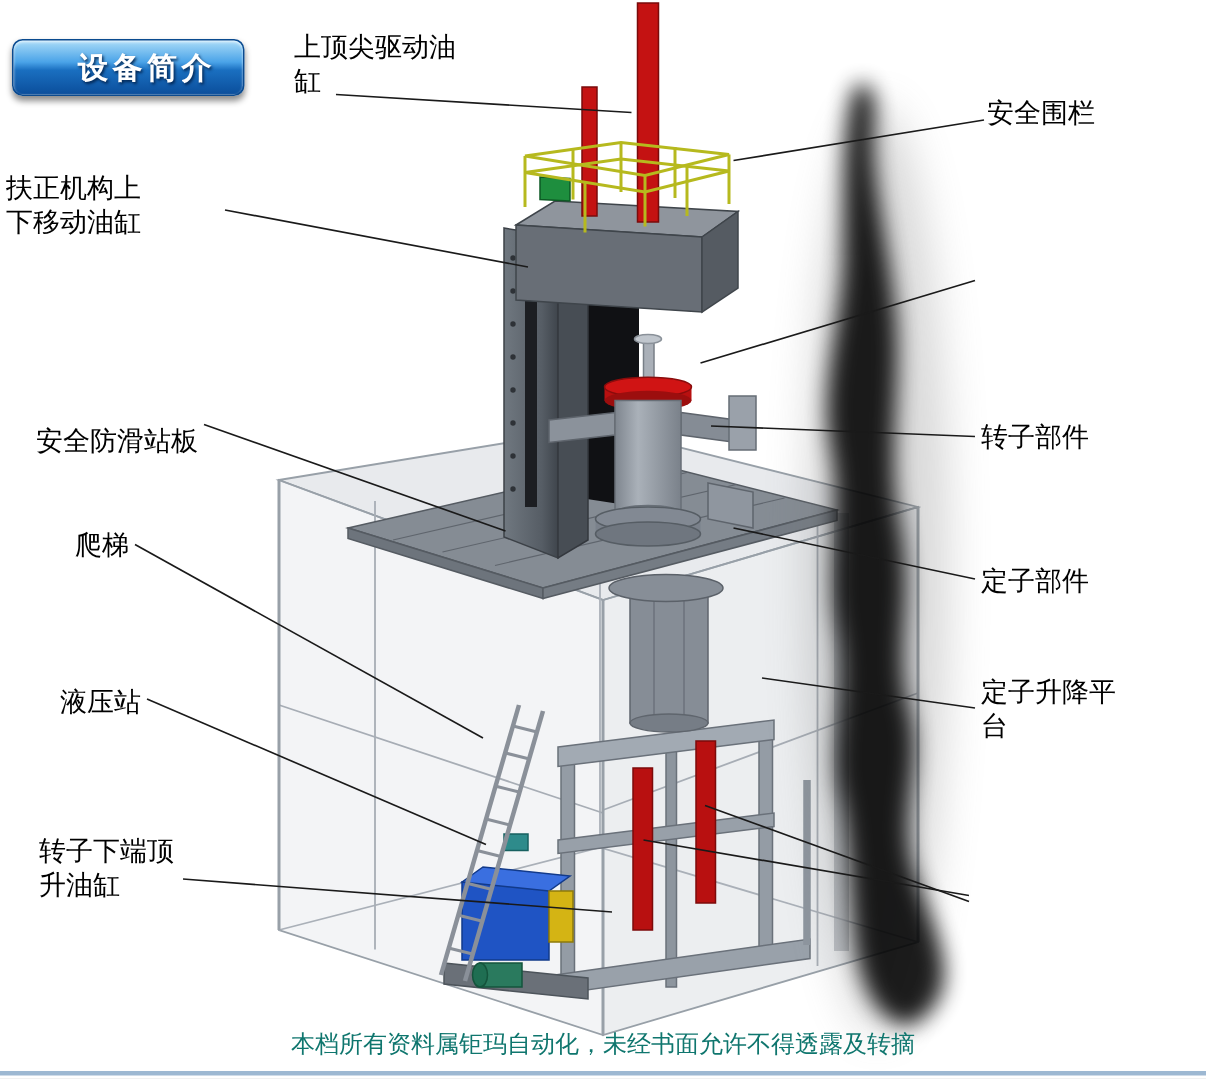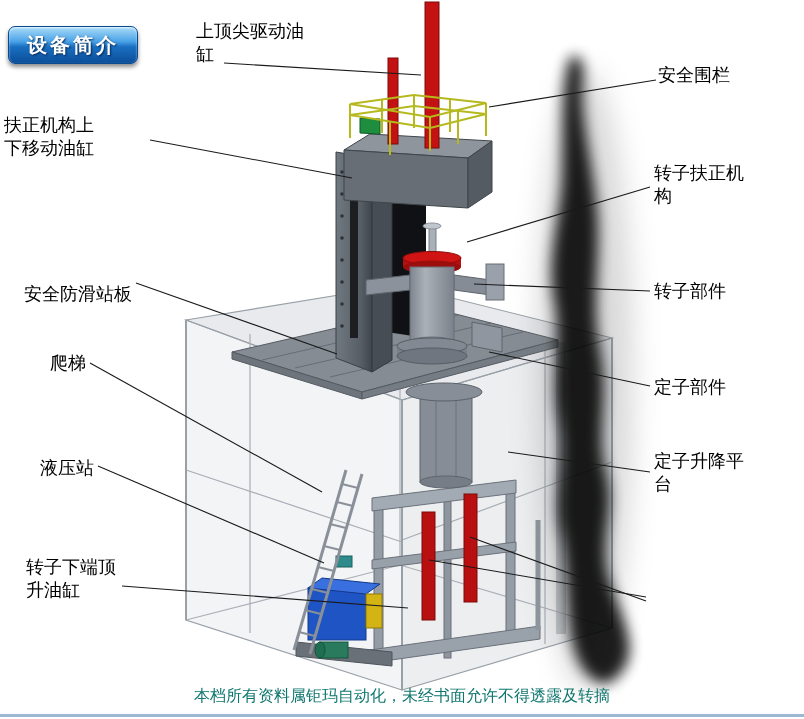--- a/index.html
+++ b/index.html
@@ -5,21 +5,21 @@
   html,body{margin:0;padding:0;background:#e8e8e8;}
   .page{position:relative;width:804px;height:719px;background:#ffffff;overflow:hidden;
         font-family:"Liberation Serif",serif;}
   .scene{position:absolute;left:0;top:0;width:804px;height:719px;pointer-events:none;}
   .badge{position:absolute;left:8px;top:26px;width:128px;height:36px;border-radius:7px;
          background:linear-gradient(180deg,#aadcf8 0%,#4aa3e8 40%,#1a6fc0 55%,#0b4e9b 100%);
          border:1px solid #0a4a8f;
          box-shadow:0 3px 4px rgba(0,0,0,.45), inset 0 1px 2px rgba(255,255,255,.75);
          display:flex;align-items:center;justify-content:center;
          font-family:"Liberation Sans",sans-serif;font-weight:bold;font-size:20px;color:#ffffff;
-         text-shadow:1px 1px 2px rgba(0,30,70,.9);letter-spacing:3px;}
+         text-shadow:1px 1px 2px rgba(0,30,70,.9);letter-spacing:3px;padding-left:25px;}
   .label{position:absolute;font-size:18px;line-height:1.25;color:#000;}
   .footer{position:absolute;left:0;top:686px;width:100%;text-align:center;
           font-size:16px;color:#0f766e;}
   .bottom-rule{position:absolute;left:0;top:714px;width:100%;height:3px;background:#9db8d2;}
 </style>
 </head>
 <body>
 
 <div class="page">
 
@@ -198,21 +198,20 @@
     </g>
   </svg>
 
   <div class="badge">
     <span>设备简介</span>
   </div>
 
   <div class="label" style="left:196px;top:20px;width:116px;">上顶尖驱动油缸</div>
   <div class="label" style="left:658px;top:64px;width:90px;">安全围栏</div>
   <div class="label" style="left:4px;top:114px;width:95px;">扶正机构上下移动油缸</div>
-  <div class="label" style="left:654px;top:162px;width:95px;">转子扶正机构</div>
   <div class="label" style="left:24px;top:283px;width:120px;">安全防滑站板</div>
   <div class="label" style="left:654px;top:280px;width:90px;">转子部件</div>
   <div class="label" style="left:50px;top:352px;width:60px;">爬梯</div>
   <div class="label" style="left:654px;top:376px;width:90px;">定子部件</div>
   <div class="label" style="left:40px;top:457px;width:70px;">液压站</div>
   <div class="label" style="left:26px;top:556px;width:95px;">转子下端顶升油缸</div>
   <div class="label" style="left:654px;top:450px;width:95px;">定子升降平台</div>
 
   <div class="footer">本档所有资料属钜玛自动化，未经书面允许不得透露及转摘</div>
   <div class="bottom-rule"></div>

